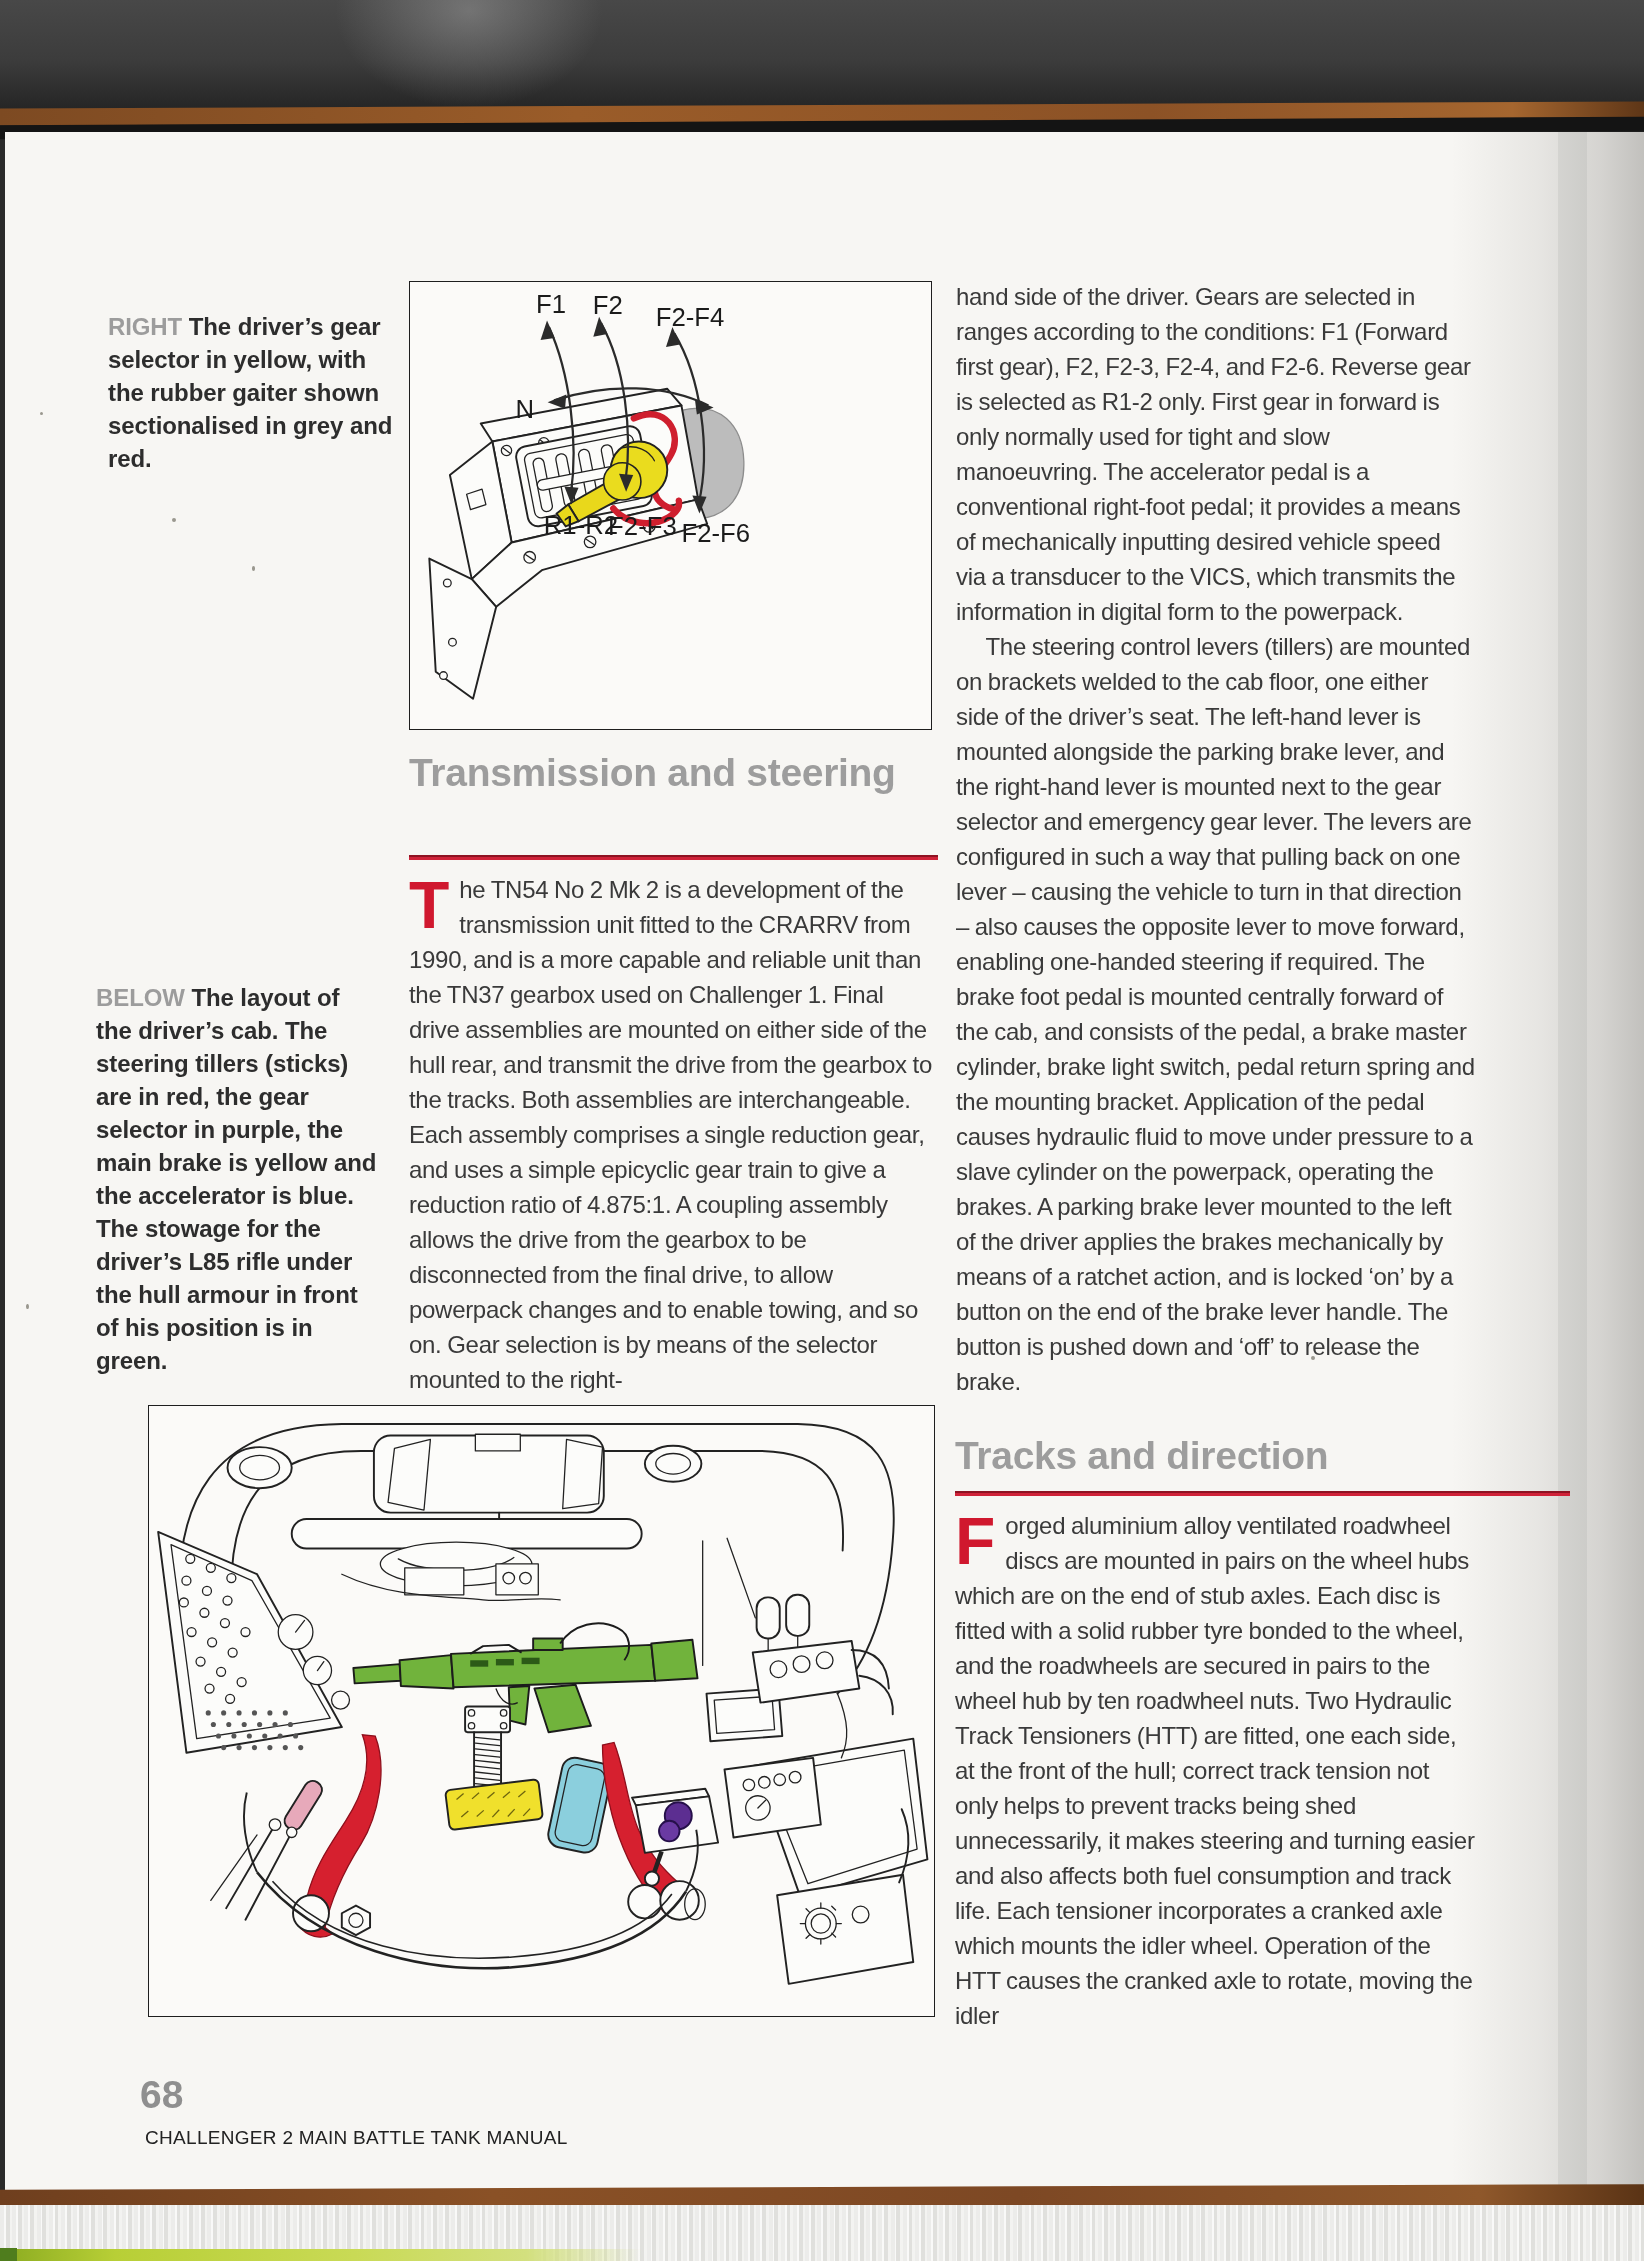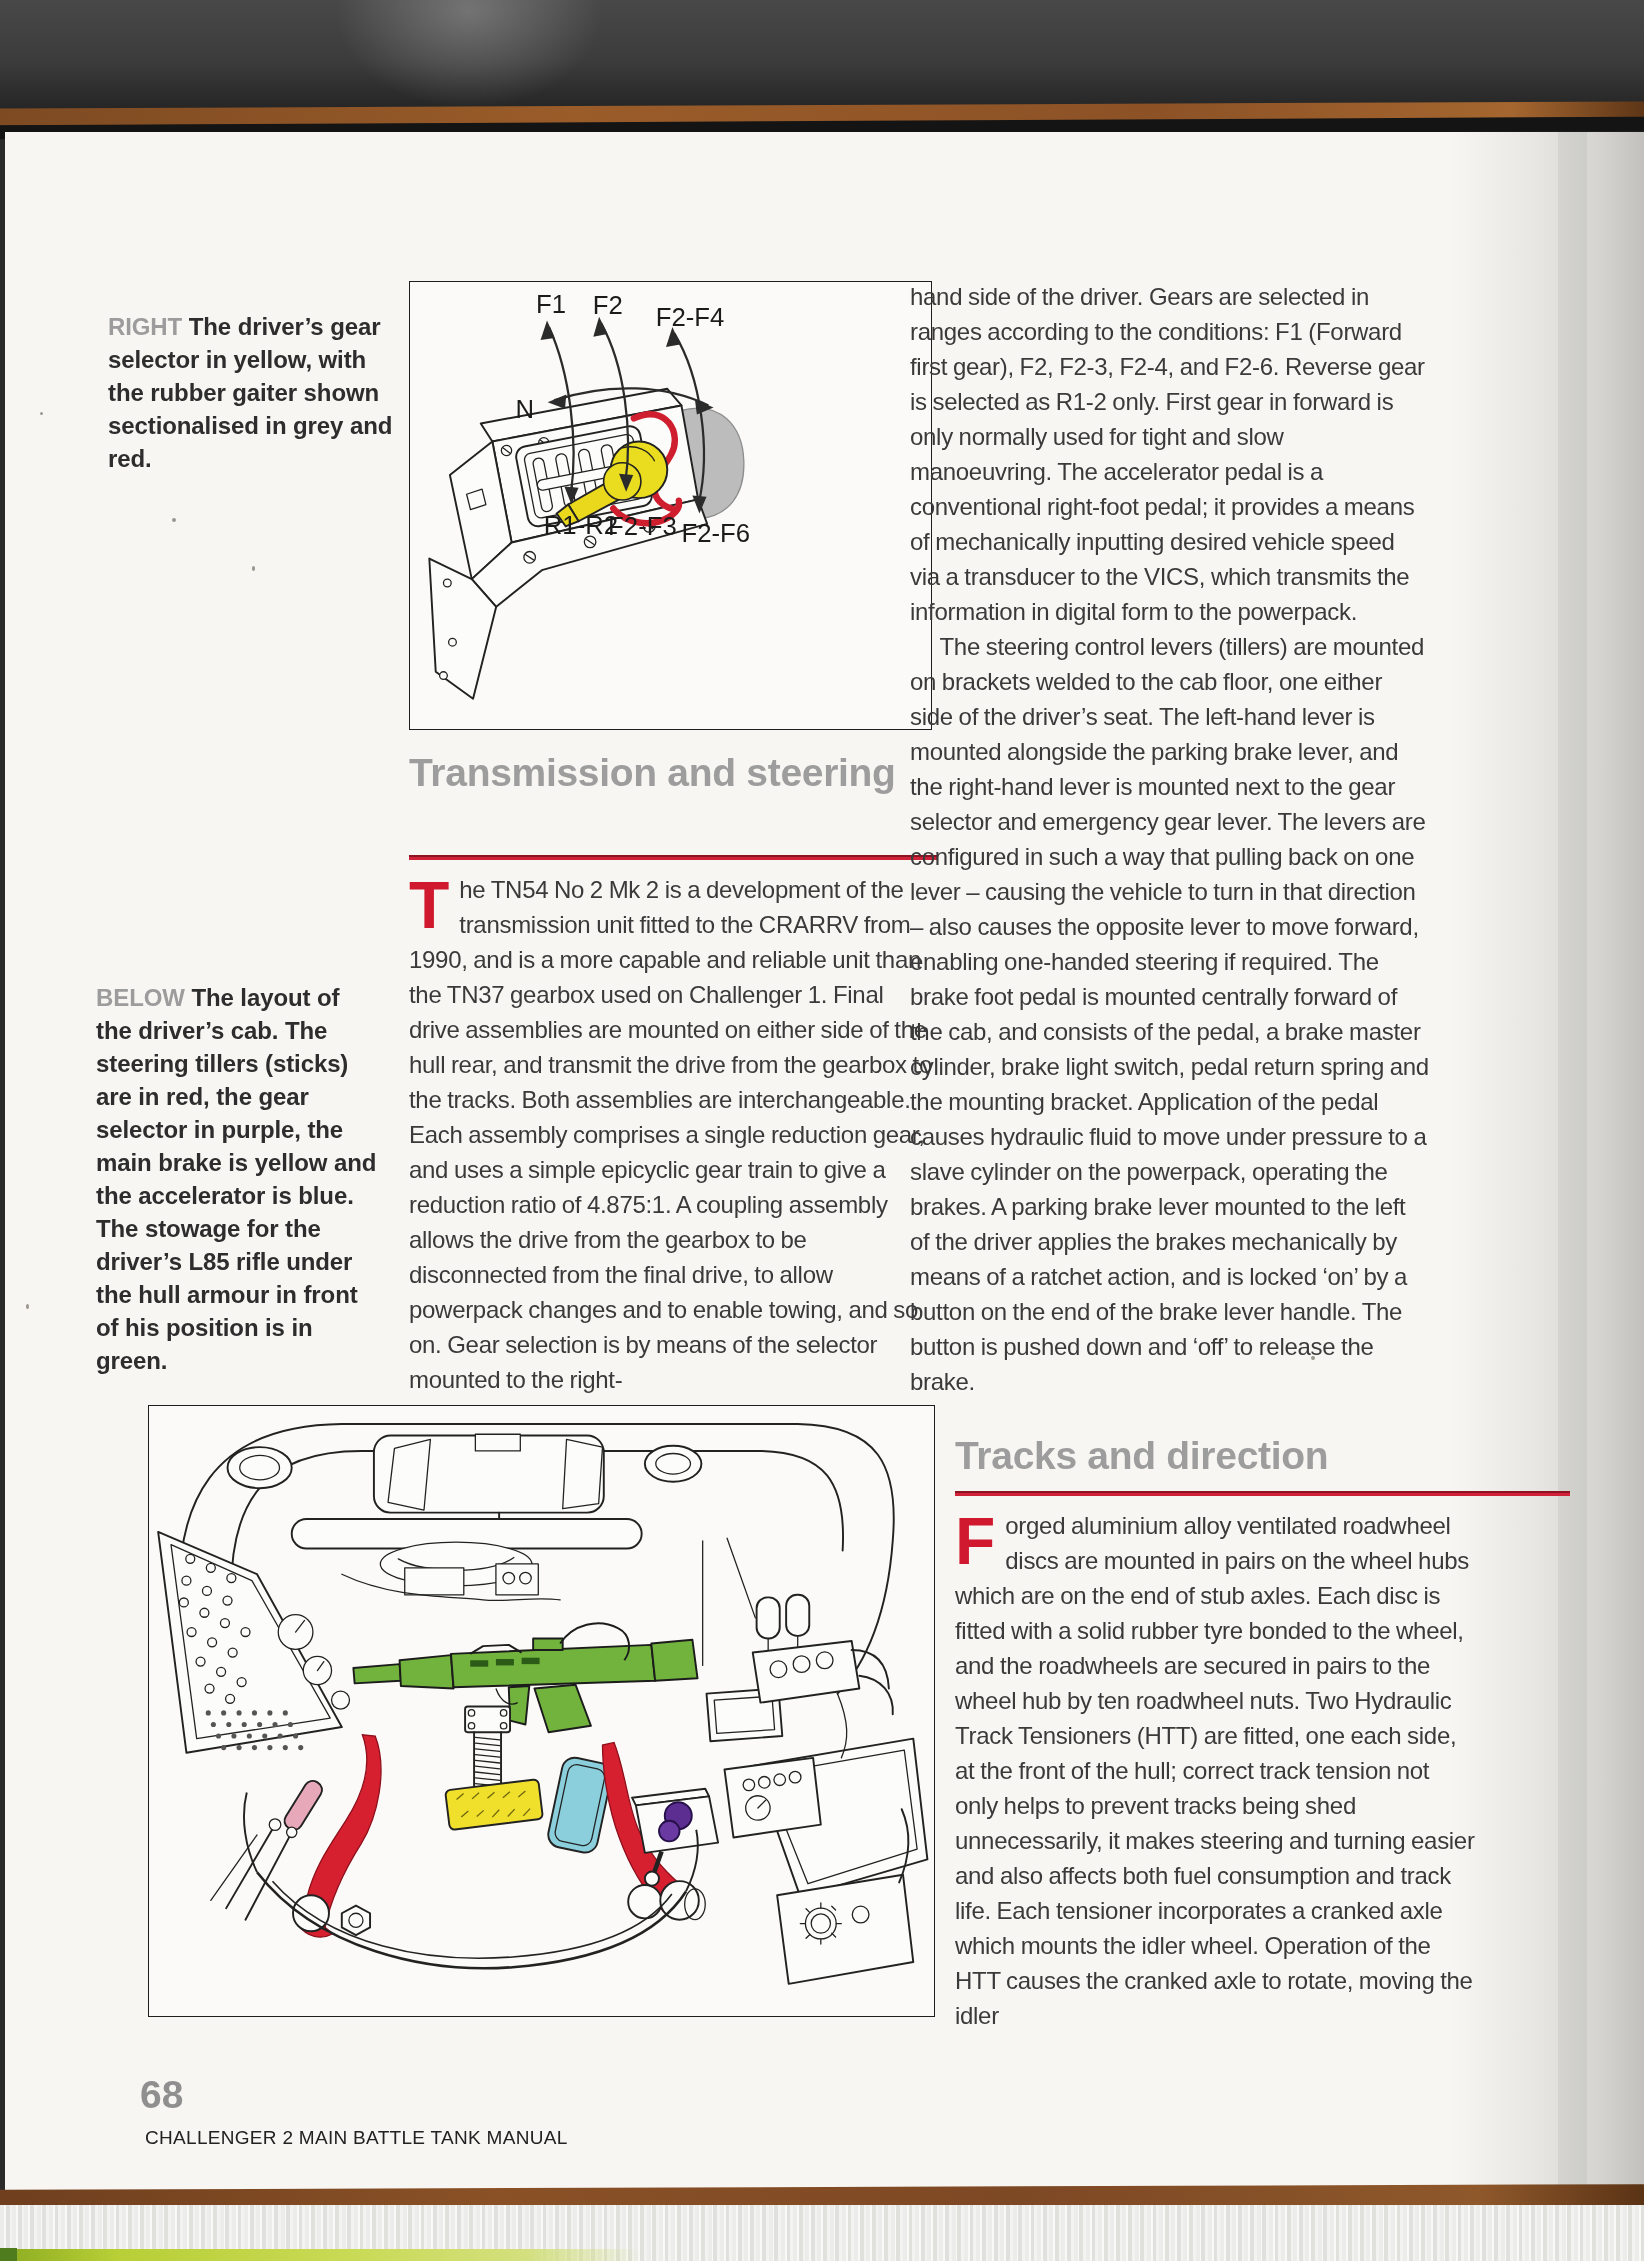--- a/index.html
+++ b/index.html
@@ -170,21 +170,21 @@
     <p class="body first">
       <span class="dropcap">T</span><span>he TN54 No 2 Mk 2 is a development of the transmission unit fitted to the CRARRV from 1990, and is a more capable and reliable unit than the TN37 gearbox used on Challenger 1. Final drive assemblies are mounted on either side of the hull rear, and transmit the drive from the gearbox to the tracks. Both assemblies are interchangeable. Each assembly comprises a single reduction gear, and uses a simple epicyclic gear train to give a reduction ratio of 4.875:1. A coupling assembly allows the drive from the gearbox to be disconnected from the final drive, to allow powerpack changes and to enable towing, and so on. Gear selection is by means of the selector mounted to the right-</span>
     </p>
   </div>
 
   <div class="caption" style="left:96px;top:981px;width:285px;">
     <span class="cap-label">BELOW</span>
     <span>The layout of the driver’s cab. The steering tillers (sticks) are in red, the gear selector in purple, the main brake is yellow and the accelerator is blue. The stowage for the driver’s L85 rifle under the hull armour in front of his position is in green.</span>
   </div>
 
-  <div class="body-col" style="left:910px;top:279px;width:520px;">
+  <div class="body-col" style="left:956px;top:279px;width:520px;">
     <p>hand side of the driver. Gears are selected in ranges according to the conditions: F1 (Forward first gear), F2, F2-3, F2-4, and F2-6. Reverse gear is selected as R1-2 only. First gear in forward is only normally used for tight and slow manoeuvring. The accelerator pedal is a conventional right-foot pedal; it provides a means of mechanically inputting desired vehicle speed via a transducer to the VICS, which transmits the information in digital form to the powerpack.</p>
     <p class="indent">The steering control levers (tillers) are mounted on brackets welded to the cab floor, one either side of the driver’s seat. The left-hand lever is mounted alongside the parking brake lever, and the right-hand lever is mounted next to the gear selector and emergency gear lever. The levers are configured in such a way that pulling back on one lever – causing the vehicle to turn in that direction – also causes the opposite lever to move forward, enabling one-handed steering if required. The brake foot pedal is mounted centrally forward of the cab, and consists of the pedal, a brake master cylinder, brake light switch, pedal return spring and the mounting bracket. Application of the pedal causes hydraulic fluid to move under pressure to a slave cylinder on the powerpack, operating the brakes. A parking brake lever mounted to the left of the driver applies the brakes mechanically by means of a ratchet action, and is locked ‘on’ by a button on the end of the brake lever handle. The button is pushed down and ‘off’ to release the brake.</p>
   </div>
 
   <div class="headline" style="left:955px;top:1433px;width:617px;">Tracks and direction</div>
   <div class="red-rule" style="left:955px;top:1491px;width:615px;"></div>
   <div class="body-col" style="left:955px;top:1508px;width:520px;">
     <p>
       <span class="dropcap">F</span><span>orged aluminium alloy ventilated roadwheel discs are mounted in pairs on the wheel hubs which are on the end of stub axles. Each disc is fitted with a solid rubber tyre bonded to the wheel, and the roadwheels are secured in pairs to the wheel hub by ten roadwheel nuts. Two Hydraulic Track Tensioners (HTT) are fitted, one each side, at the front of the hull; correct track tension not only helps to prevent tracks being shed unnecessarily, it makes steering and turning easier and also affects both fuel consumption and track life. Each tensioner incorporates a cranked axle which mounts the idler wheel. Operation of the HTT causes the cranked axle to rotate, moving the idler</span>
     </p>

